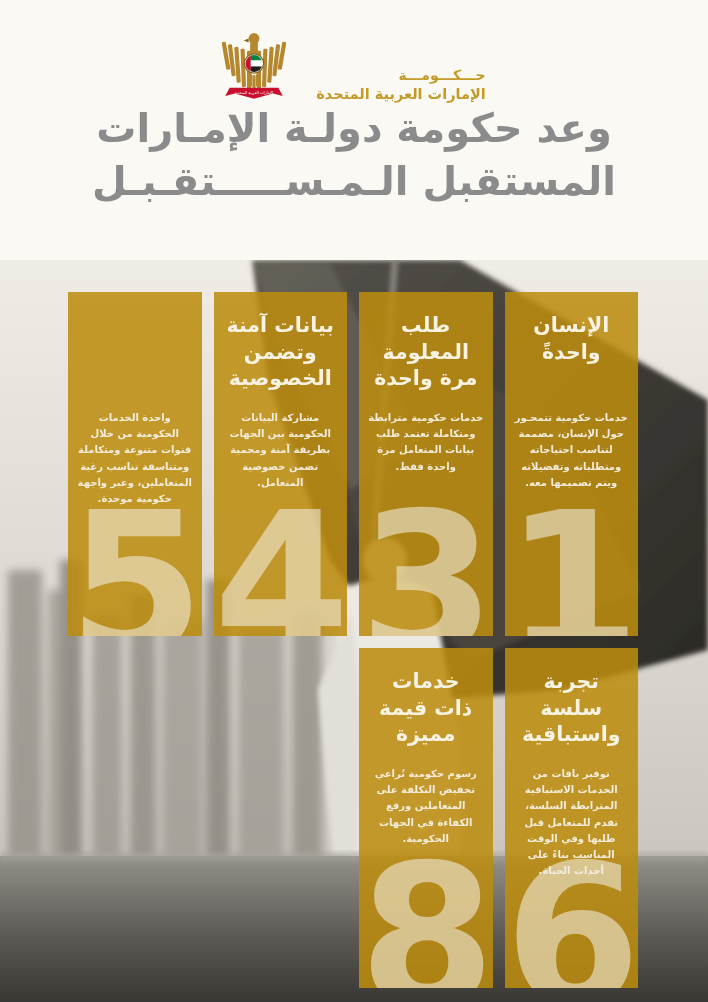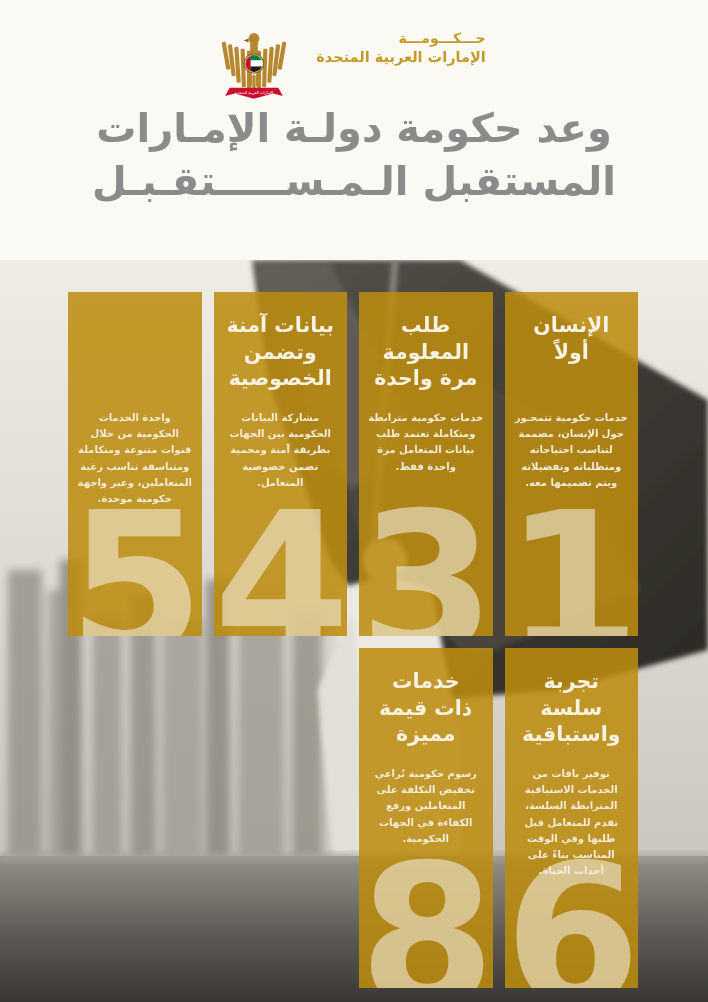--- a/index.html
+++ b/index.html
@@ -5,21 +5,21 @@
   * { margin:0; padding:0; box-sizing:border-box; }
   body { background:#e5e2db; font-family:"DejaVu Sans","Liberation Sans",sans-serif; }
   .page {
     position:relative; width:708px; height:1002px; margin:0 auto;
     background:#fbf9f4; overflow:hidden; direction:rtl;
   }
   
   .photo { position:absolute; left:0; top:260px; width:708px; height:742px; z-index:0; }
   
   .header { position:relative; z-index:2; text-align:center; padding-top:30px; }
-  .logo-row { display:flex; align-items:flex-start; justify-content:center; gap:30px; direction:ltr; }
+  .logo-row { display:flex; align-items:flex-end; justify-content:center; gap:30px; direction:ltr; }
   .emblem { width:64px; height:72px; }
   .logo-text { text-align:right; color:#c49a27; direction:rtl; }
   .logo-line1 { font-size:14px; font-weight:bold; letter-spacing:2px; margin-bottom:3px; }
   .logo-line2 { font-size:14.5px; font-weight:bold; }
   .title { color:#8b8b8b; font-weight:bold; font-size:40px; line-height:1.32; direction:rtl; }
   
   .grid {
     position:absolute; right:70px; top:292px; width:570px; z-index:1;
     display:grid; grid-template-columns:repeat(4,1fr); grid-template-rows:344px 340px;
     column-gap:12px; row-gap:12px; direction:rtl;
@@ -157,21 +157,21 @@
         <div class="logo-line2">الإمارات العربية المتحدة</div>
       </div>
     </div>
     <h1 class="title"><span>وعد حكومة دولـة الإمـارات</span><br><span>المستقبل الـمـســـــتقـبـل</span></h1>
   </header>
 
   <div class="grid">
 
       <section class="card">
         <h2 class="card-heading">الإنسان
-أولاً</h2>
+واحدةً</h2>
         <p class="card-body">خدمات حكومية تتمحـور حول الإنسان، مصممة لتناسب احتياجاته ومتطلباته وتفضيلاته ويتم تصميمها معه.</p>
         <div class="card-number">1</div>
       </section>
 
 
       <section class="card">
         <h2 class="card-heading">طلب
 المعلومة
 مرة واحدة</h2>
         <p class="card-body">خدمات حكومية مترابطة ومتكاملة تعتمد طلب بيانات المتعامل مرة واحدة فقط.</p>

